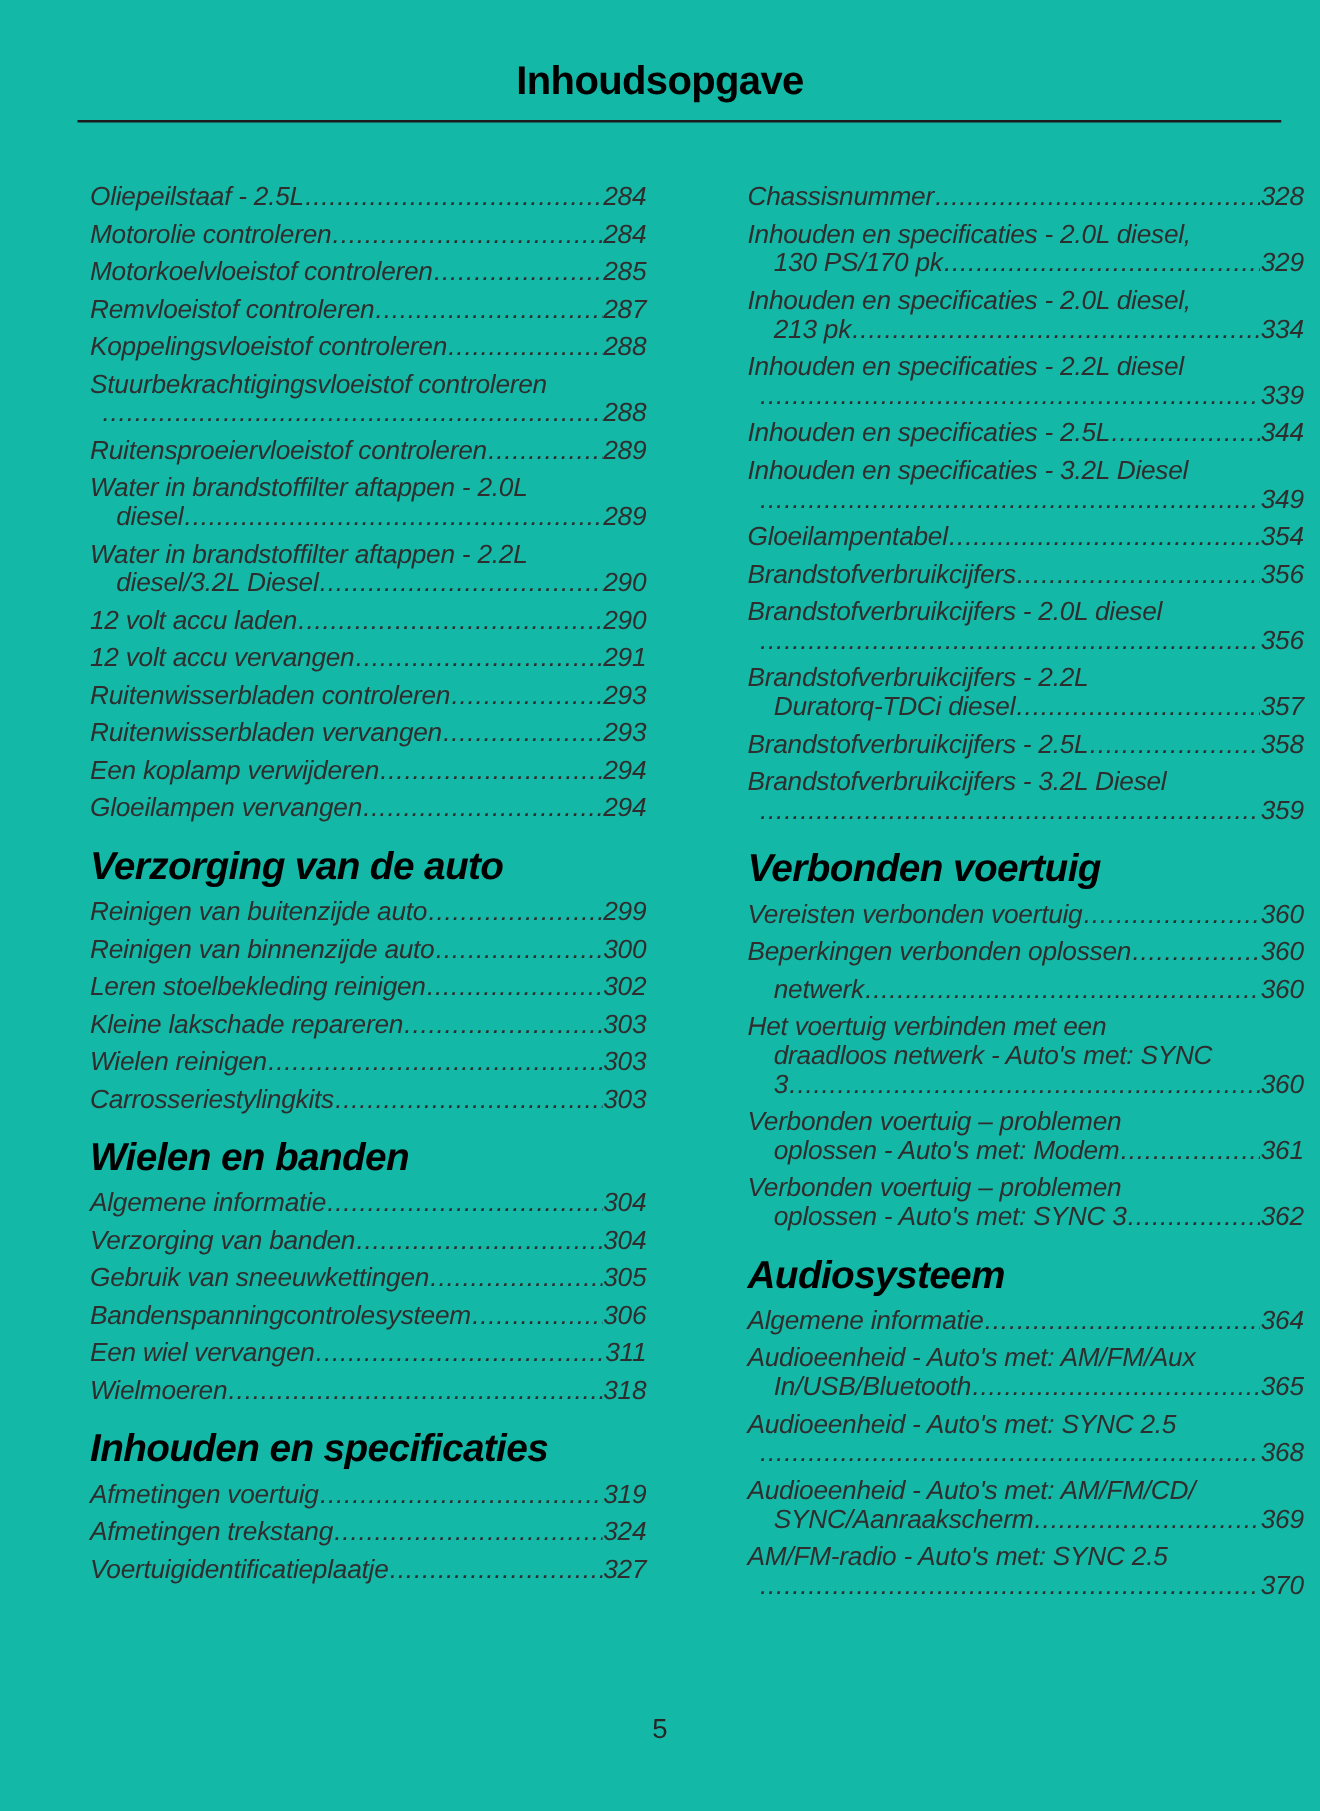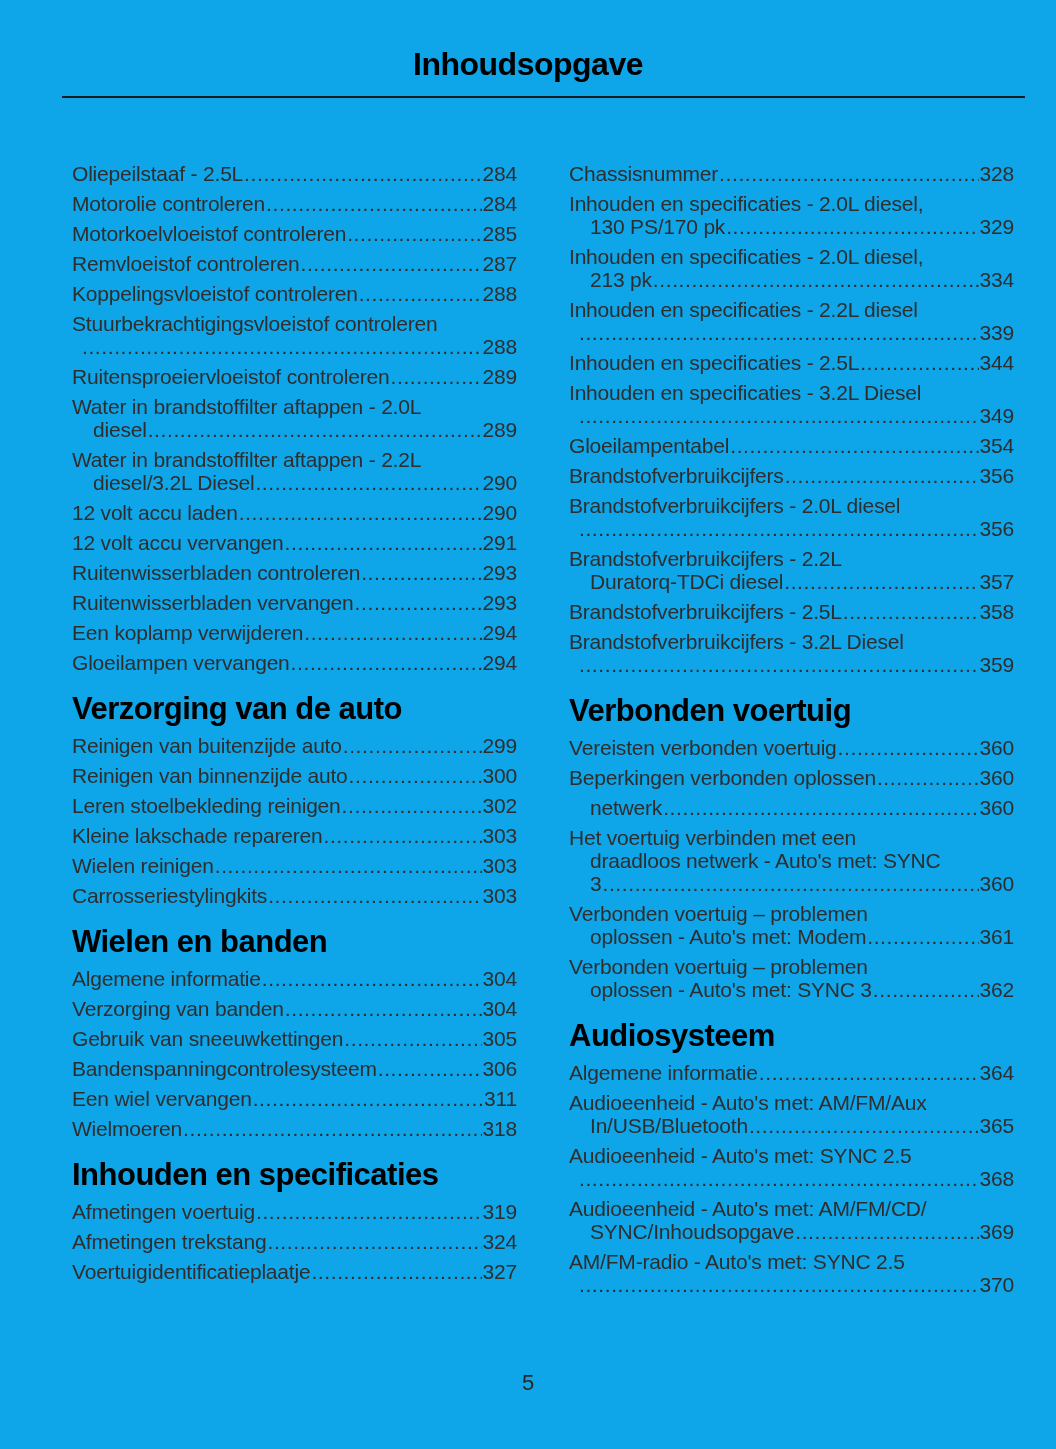--- a/index.html
+++ b/index.html
@@ -1,19 +1,19 @@
 <!DOCTYPE html>
 <html><head>
 <meta charset="utf-8">
 <style>
   html,body{margin:0;padding:0;background:#ffffff;}
   .page{
     position:relative;
     width:1056px;height:1449px;
-    background:#0ea5e9;
+    background:#14b8a6;
     font-family:"Liberation Sans", sans-serif;
     color:#262626;
     overflow:hidden;
   }
   .doc-title{
     padding-top:46px;
     text-align:center;
     font-size:32px;
     line-height:36px;
     font-weight:bold;
@@ -21,22 +21,23 @@
     color:#000;
   }
   .title-rule{
     margin:14px 31px 0 62px;
     border:none;
     border-top:2px solid #1c1c1c;
     height:0;
   }
   .columns{
     display:flex;
-    padding:64px 41px 0 72px;
-    gap:52px;
+    padding:48px 41px 0 72px;
+    gap:81px;
+    font-style:italic;
   }
   .col{width:445px;flex:none;}
   .sec{
     font-size:31px;
     line-height:28px;
     font-weight:bold;
     letter-spacing:-0.5px;
     color:#000;
     margin:21px 0 11px 0;
   }
@@ -457,21 +458,21 @@
           <div class="line">Audioeenheid - Auto's met: SYNC 2.5</div>
           <div class="lastline cont-empty">
             <span class="txt"></span>
             <span class="leader"></span>
             <span class="pg">368</span>
           </div>
         </div>
         <div class="entry">
           <div class="line">Audioeenheid - Auto's met: AM/FM/CD/</div>
           <div class="lastline cont">
-            <span class="txt">SYNC/Inhoudsopgave</span>
+            <span class="txt">SYNC/Aanraakscherm</span>
             <span class="leader"></span>
             <span class="pg">369</span>
           </div>
         </div>
         <div class="entry">
           <div class="line">AM/FM-radio - Auto's met: SYNC 2.5</div>
           <div class="lastline cont-empty">
             <span class="txt"></span>
             <span class="leader"></span>
             <span class="pg">370</span>

